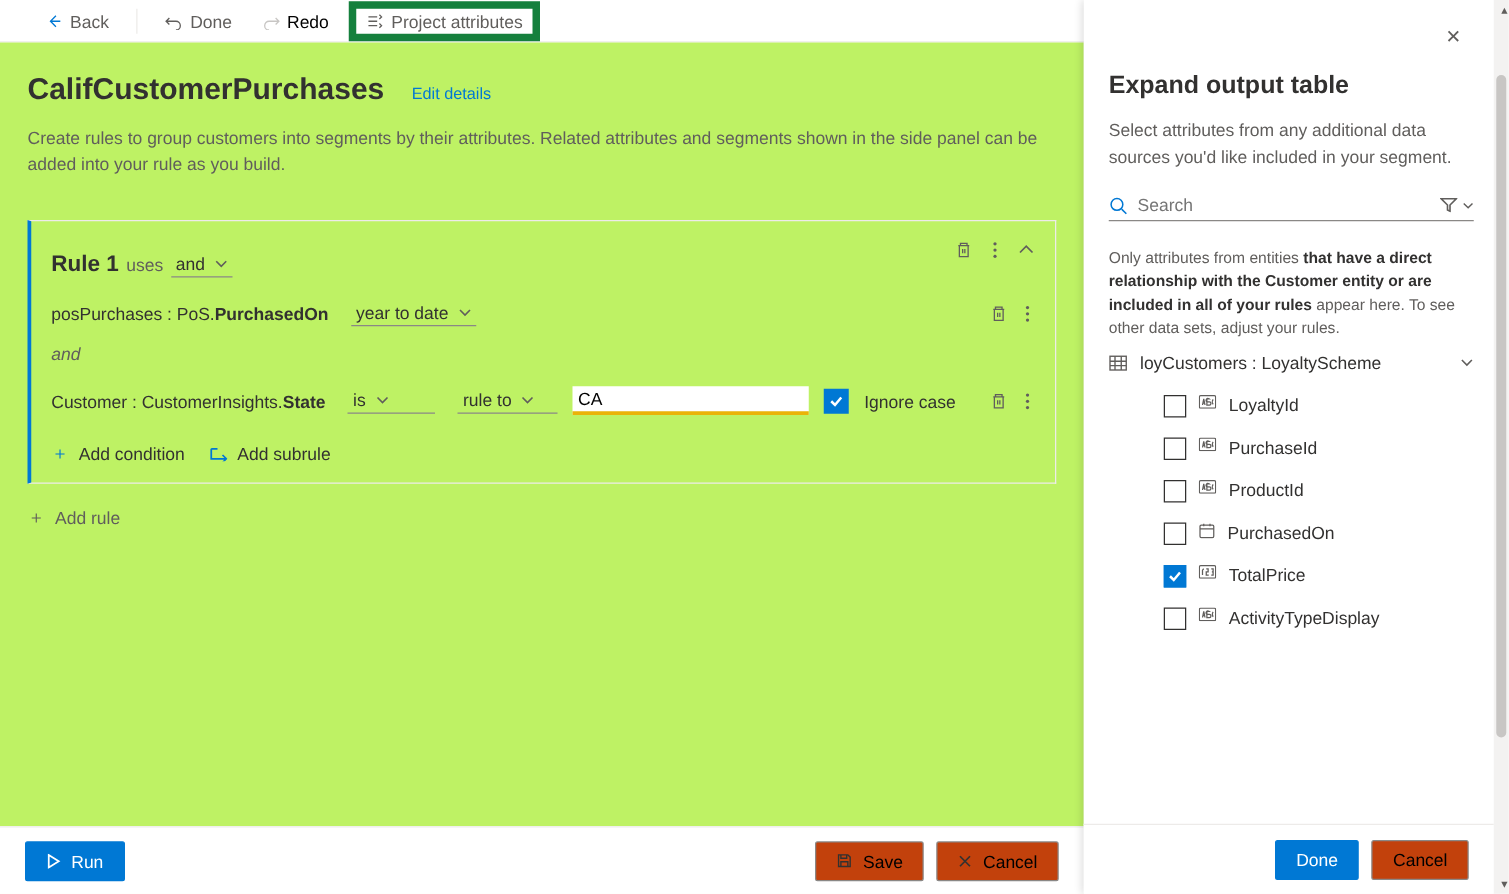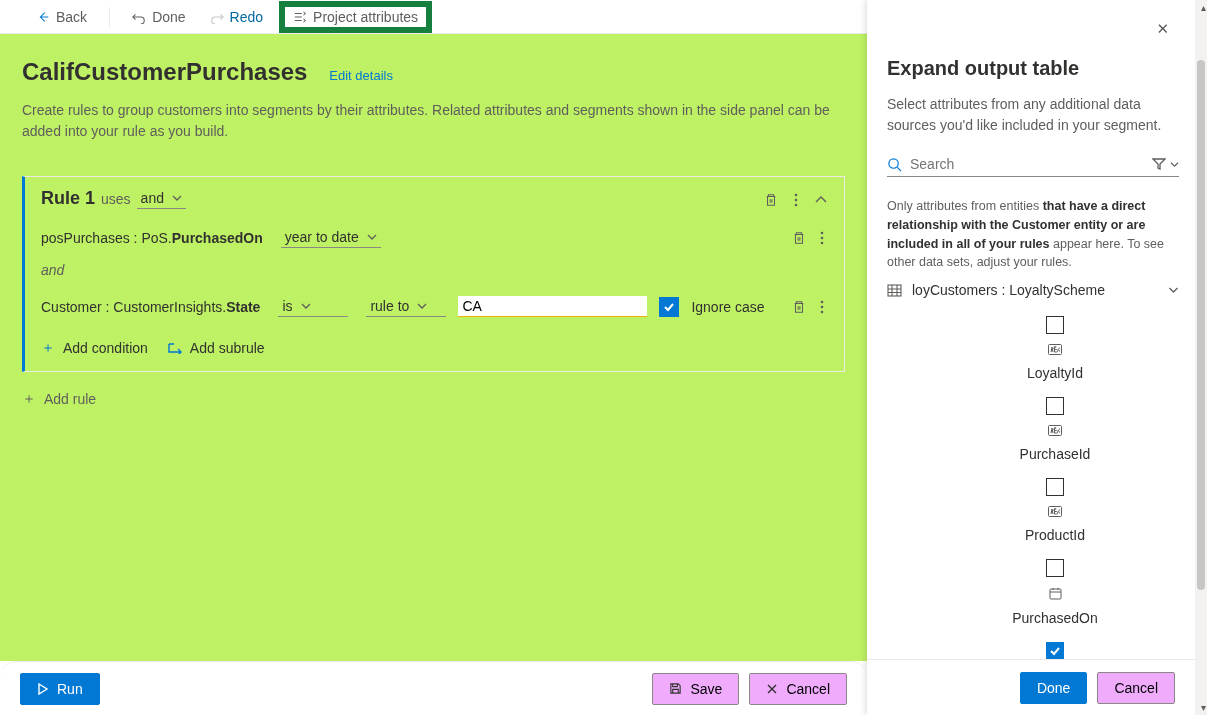--- a/index.html
+++ b/index.html
@@ -1,60 +1,60 @@
 <!DOCTYPE html>
 <html><head>
 <meta charset="utf-8">
 <style>
   *{box-sizing:border-box;margin:0;padding:0;}
   html,body{width:1207px;height:715px;font-family:"Segoe UI",Arial,sans-serif;font-size:14px;color:#323130;background:#fff;overflow:hidden;}
   .toolbar{height:34px;border-bottom:1px solid #edebe9;display:flex;align-items:center;padding-left:28px;gap:8px;}
   .tb-btn{display:inline-flex;align-items:center;gap:6px;padding:4px 8px;color:#605e5c;cursor:pointer;}
-  .tb-btn.disabled{color:#0369a1;}
+  .tb-btn.disabled{color:#000000;}
   .tb-sep{width:1px;height:20px;background:#edebe9;margin:0 6px;}
   .tb-highlight{border:6px solid #15803d;padding:2px 8px;display:inline-flex;align-items:center;gap:6px;color:#605e5c;}
   .main{position:absolute;top:34px;left:0;right:340px;bottom:54px;padding:24px 22px 10px 22px;overflow:auto;background:#bef264;}
   .page-title{font-size:24px;font-weight:600;color:#323130;}
   .edit-link{color:#0078d4;font-size:13px;margin-left:18px;cursor:pointer;font-weight:400;}
   .desc{color:#605e5c;margin-top:14px;line-height:1.5;max-width:820px;}
-  .rule-card{border:1px solid #edebe9;border-left:3px solid #0078d4;margin-top:34px;padding:11px 20px 14px 16px;position:relative;}
+  .rule-card{border:1px solid #edebe9;border-left:3px solid #0078d4;margin-top:34px;padding:24px 20px 14px 16px;position:relative;}
   .rule-head{display:flex;align-items:center;}
   .rule-head h2{font-size:18px;font-weight:600;}
   .uses{color:#605e5c;margin-left:6px;font-size:14px;}
   .dd{display:inline-flex;align-items:center;gap:8px;border-bottom:1px solid #8a8886;padding:2px 4px;margin-left:6px;min-width:40px;cursor:pointer;}
   .dd-wide{min-width:100px;}
-  .dd-input{border:none;border-bottom:1px solid #eab308;padding:2px 4px;min-width:110px;font-family:inherit;font-size:14px;}
+  .dd-input{border:none;border-bottom:3px solid #eab308;padding:2px 4px;min-width:110px;font-family:inherit;font-size:14px;}
   .row{display:flex;align-items:center;gap:12px;margin-top:18px;flex-wrap:wrap;}
   .attr-label{color:#323130;}
   .and-text{font-style:italic;color:#605e5c;margin-top:14px;}
   .row-actions{margin-left:auto;display:flex;align-items:center;gap:14px;color:#605e5c;}
   .card-actions{position:absolute;top:16px;right:16px;display:flex;align-items:center;gap:16px;color:#605e5c;}
   .link-row{display:flex;align-items:center;gap:20px;margin-top:22px;}
   .link-btn{display:inline-flex;align-items:center;gap:8px;color:#323130;cursor:pointer;}
   .link-btn .plus,.link-btn .subrule{color:#0078d4;}
   .add-rule{margin-top:18px;display:inline-flex;align-items:center;gap:8px;color:#605e5c;cursor:pointer;}
-  .footer{position:absolute;left:0;right:340px;bottom:0;height:54px;border-top:1px solid #edebe9;display:flex;align-items:center;padding:0 20px;gap:10px;background:#fff;border-radius:16px;}
-  .btn{height:32px;padding:0 16px;border:1px solid #8a8886;background:#f0abfc;border-radius:2px;display:inline-flex;align-items:center;gap:8px;cursor:pointer;font-family:inherit;font-size:14px;}
+  .footer{position:absolute;left:0;right:340px;bottom:0;height:54px;border-top:1px solid #edebe9;display:flex;align-items:center;padding:0 20px;gap:10px;background:#fff;}
+  .btn{height:32px;padding:0 16px;border:1px solid #8a8886;background:#c2410c;border-radius:2px;display:inline-flex;align-items:center;gap:8px;cursor:pointer;font-family:inherit;font-size:14px;}
   .btn.primary{background:#0078d4;border-color:#0078d4;color:#fff;}
   .btn.primary.run{background:#0078d4;}
   .spacer{flex:1;}
   .panel{position:absolute;top:0;right:0;bottom:0;width:340px;background:#fff;box-shadow:-2px 0 6px rgba(0,0,0,0.12);}
   .panel-scroll{position:absolute;top:0;left:0;right:12px;bottom:56px;padding:20px 16px 10px 20px;overflow:auto;}
   .panel h1{font-size:20px;font-weight:600;margin-top:37px;}
   .close-x{position:absolute;top:20px;right:26px;color:#605e5c;cursor:pointer;font-size:15px;}
   .panel-desc{color:#605e5c;margin-top:14px;line-height:1.5;}
   .search-row{margin-top:20px;display:flex;align-items:center;border-bottom:1px solid #8a8886;padding-bottom:4px;gap:8px;}
   .search-row input{border:none;flex:1;font-family:inherit;font-size:14px;outline:none;}
   .filter-ic{margin-left:auto;color:#605e5c;display:flex;align-items:center;gap:4px;cursor:pointer;}
   .hint{font-size:12.5px;color:#605e5c;margin-top:20px;line-height:1.5;}
   .hint b{font-weight:600;color:#323130;}
   .entity{display:flex;align-items:center;gap:10px;padding:10px 0;cursor:pointer;color:#323130;}
   .entity .chev{margin-left:auto;color:#605e5c;}
   .entity.bold{font-weight:600;}
-  .attr-item{display:flex;align-items:center;gap:10px;padding:8px 0 8px 44px;flex-direction:column;}
+  .attr-item{display:flex;align-items:flex-start;gap:10px;padding:8px 0 8px 44px;}
   .checkbox{width:18px;height:18px;border:1px solid #323130;display:inline-flex;align-items:center;justify-content:center;cursor:pointer;flex:none;}
   .checkbox.checked{background:#0078d4;border-color:#0078d4;color:#fff;}
   .panel-footer{position:absolute;left:0;right:12px;bottom:0;height:56px;display:flex;align-items:center;justify-content:flex-end;gap:10px;padding:0 20px;border-top:1px solid #edebe9;background:#fff;}
   .scrollbar-track{position:absolute;top:0;right:0;width:12px;bottom:0;background:#f3f2f1;}
   .scrollbar-thumb{position:absolute;right:2px;top:60px;width:8px;height:530px;background:#c8c6c4;border-radius:4px;}
   .scroll-arrow{position:absolute;right:1px;font-size:10px;color:#605e5c;}
   svg{display:block;}
   .check-ic{width:20px;height:20px;background:#0078d4;display:inline-flex;align-items:center;justify-content:center;color:#fff;flex:none;}
 </style>
 </head>

